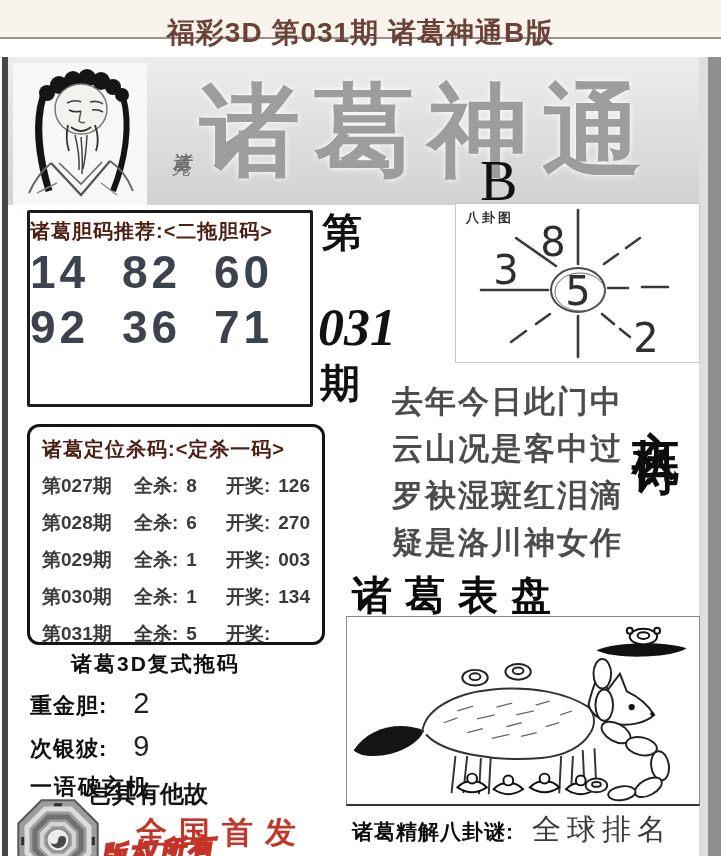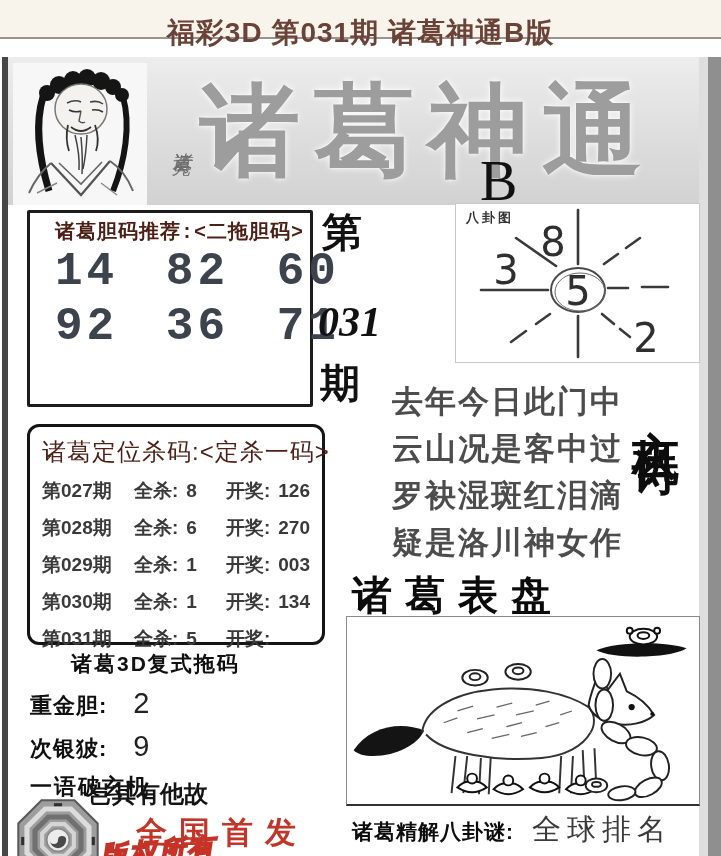--- a/index.html
+++ b/index.html
@@ -26,29 +26,29 @@
     writing-mode:vertical-rl; font-family:"Liberation Serif", serif; font-style:italic;
     font-size:19px; color:#6e6e6e; letter-spacing:2px; }
   .banner-title { position:absolute; left:150px; top:14px; width:540px; text-align:center;
     font-size:100px; line-height:118px; font-weight:bold; color:#9d9d9d; letter-spacing:14px;
     text-shadow:0 0 7px rgba(255,255,255,.95), 0 0 2px rgba(255,255,255,.9); white-space:nowrap; }
   .banner-b { position:absolute; left:472px; top:92px; font-family:"Liberation Serif", serif;
     font-size:56px; color:#111; }
 
   
   .danma-box { position:absolute; left:27px; top:210px; width:286px; height:197px;
-    border:3px solid #1c1c1c; background:#fff; border-radius:2px; padding:5px 25px;font-family:Liberation Mono, monospace; }
+    border:3px solid #1c1c1c; background:#fff; border-radius:2px; padding:5px 0; }
   .danma-header { font-size:20px; font-weight:800; color:#4d1f15; letter-spacing:1px; white-space:nowrap; }
-  .danma-row { font-size:46px; font-weight:bold; color:#3d434d; text-align:right;
+  .danma-row { font-size:46px; font-weight:bold; color:#3d434d; text-align:left;
     line-height:55px; letter-spacing:4px; word-spacing:16px; white-space:nowrap; }
 
   
   .issue-prefix { position:absolute; left:322px; top:205px; font-size:40px; color:#111;
     font-family:"Liberation Serif", serif; font-weight:bold; }
-  .issue-number { position:absolute; left:318px; top:298px; font-size:42px; color:#111;
+  .issue-number { position:absolute; left:318px; top:298px; font-size:52px; color:#111;
     font-family:"Liberation Serif", serif; font-style:italic; font-weight:bold; }
   .issue-suffix { position:absolute; left:320px; top:356px; font-size:40px; color:#111;
     font-family:"Liberation Serif", serif; font-weight:bold; }
 
   
   .bagua-box { position:absolute; left:455px; top:203px; width:245px; height:160px;
     background:#fff; border:1px solid #c9c9c9; }
   .bagua-label { position:absolute; left:10px; top:5px; font-family:"Liberation Serif", serif;
     font-size:13px; font-weight:bold; color:#333; letter-spacing:3px; }
   .bagua-box svg { position:absolute; left:0; top:0; }
@@ -57,21 +57,21 @@
   
   .poem { position:absolute; left:392px; top:378px; width:240px; }
   .poem-line { font-size:31px; font-weight:bold; color:#4c4c4c; line-height:47px;
     letter-spacing:2px; white-space:nowrap; }
   .xuanji { position:absolute; left:625px; top:392px; height:185px;
     writing-mode:vertical-rl; font-size:47px; font-weight:800; color:#0d0d0d; letter-spacing:9px; }
 
   
   .sha-box { position:absolute; left:27px; top:424px; width:298px; height:221px;
     border:3px solid #151515; border-radius:12px; background:#fff; padding:9px 12px 0 12px; }
-  .sha-header { font-size:24px; font-weight:400; color:#4d1f15; letter-spacing:1px;
+  .sha-header { font-size:20px; font-weight:700; color:#4d1f15; letter-spacing:1px;
     white-space:nowrap; margin-bottom:4px; }
   .sha-row { display:flex; align-items:baseline; font-size:19px; font-weight:bold;
     color:#3a3a3a; height:37px; line-height:37px; white-space:nowrap; }
   .sha-issue { width:92px; }
   .sha-kill  { width:92px; }
   .sha-kill .v, .sha-draw .v { margin-left:8px; }
 
   
   .fushi { position:absolute; left:30px; top:650px; width:280px; }
   .fushi-title { font-size:21px; font-weight:800; color:#111; letter-spacing:2px;margin-left:41px; }

